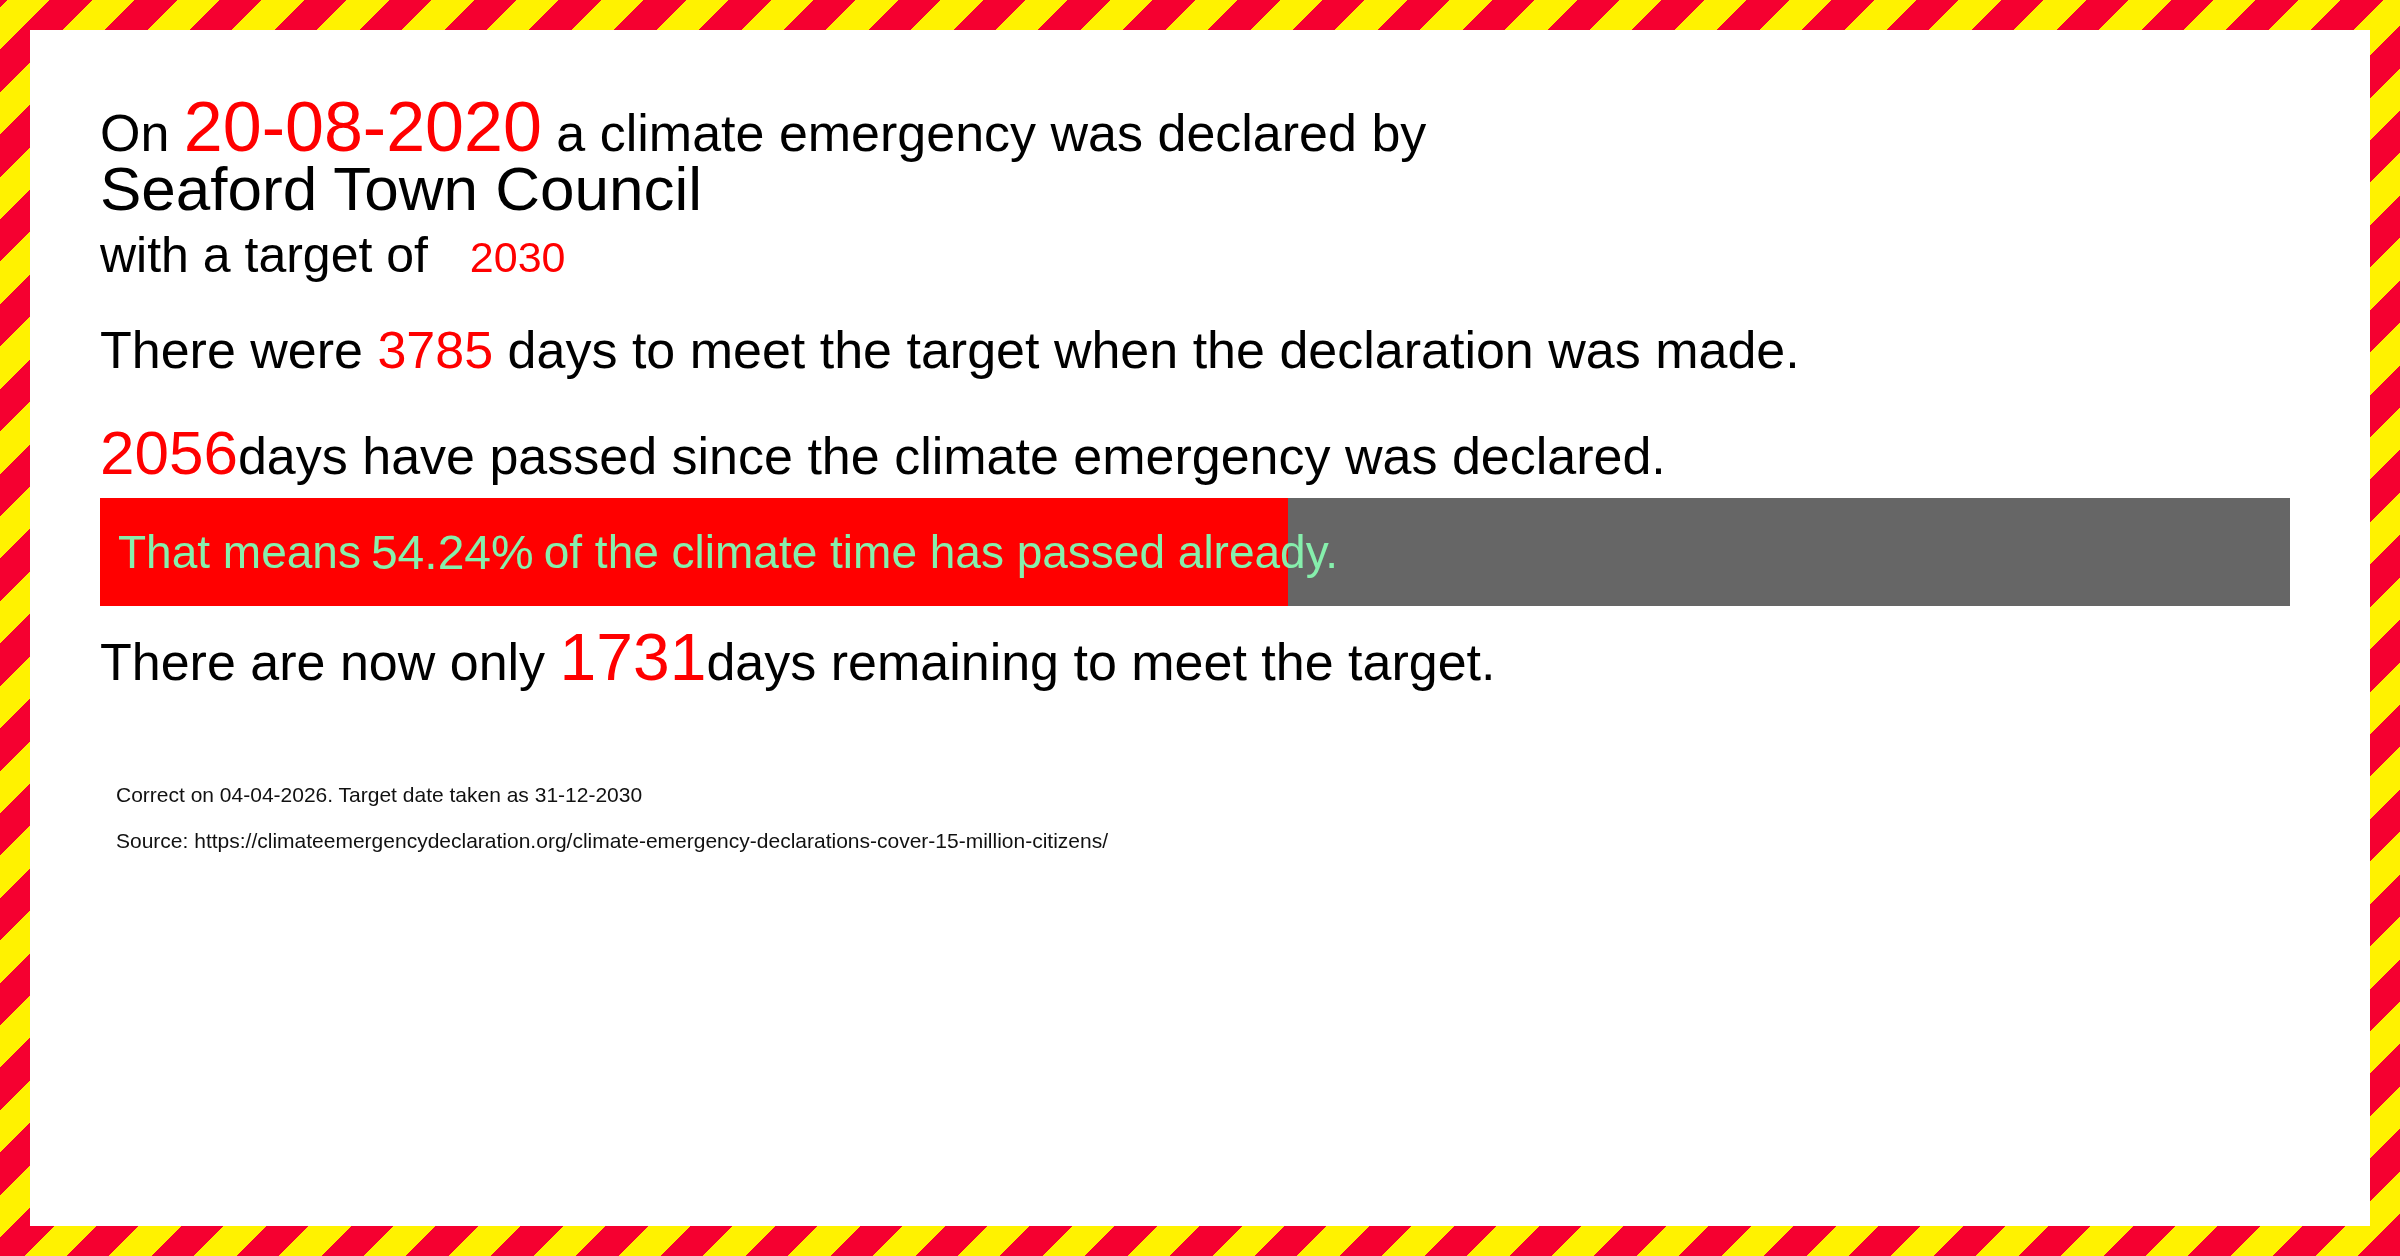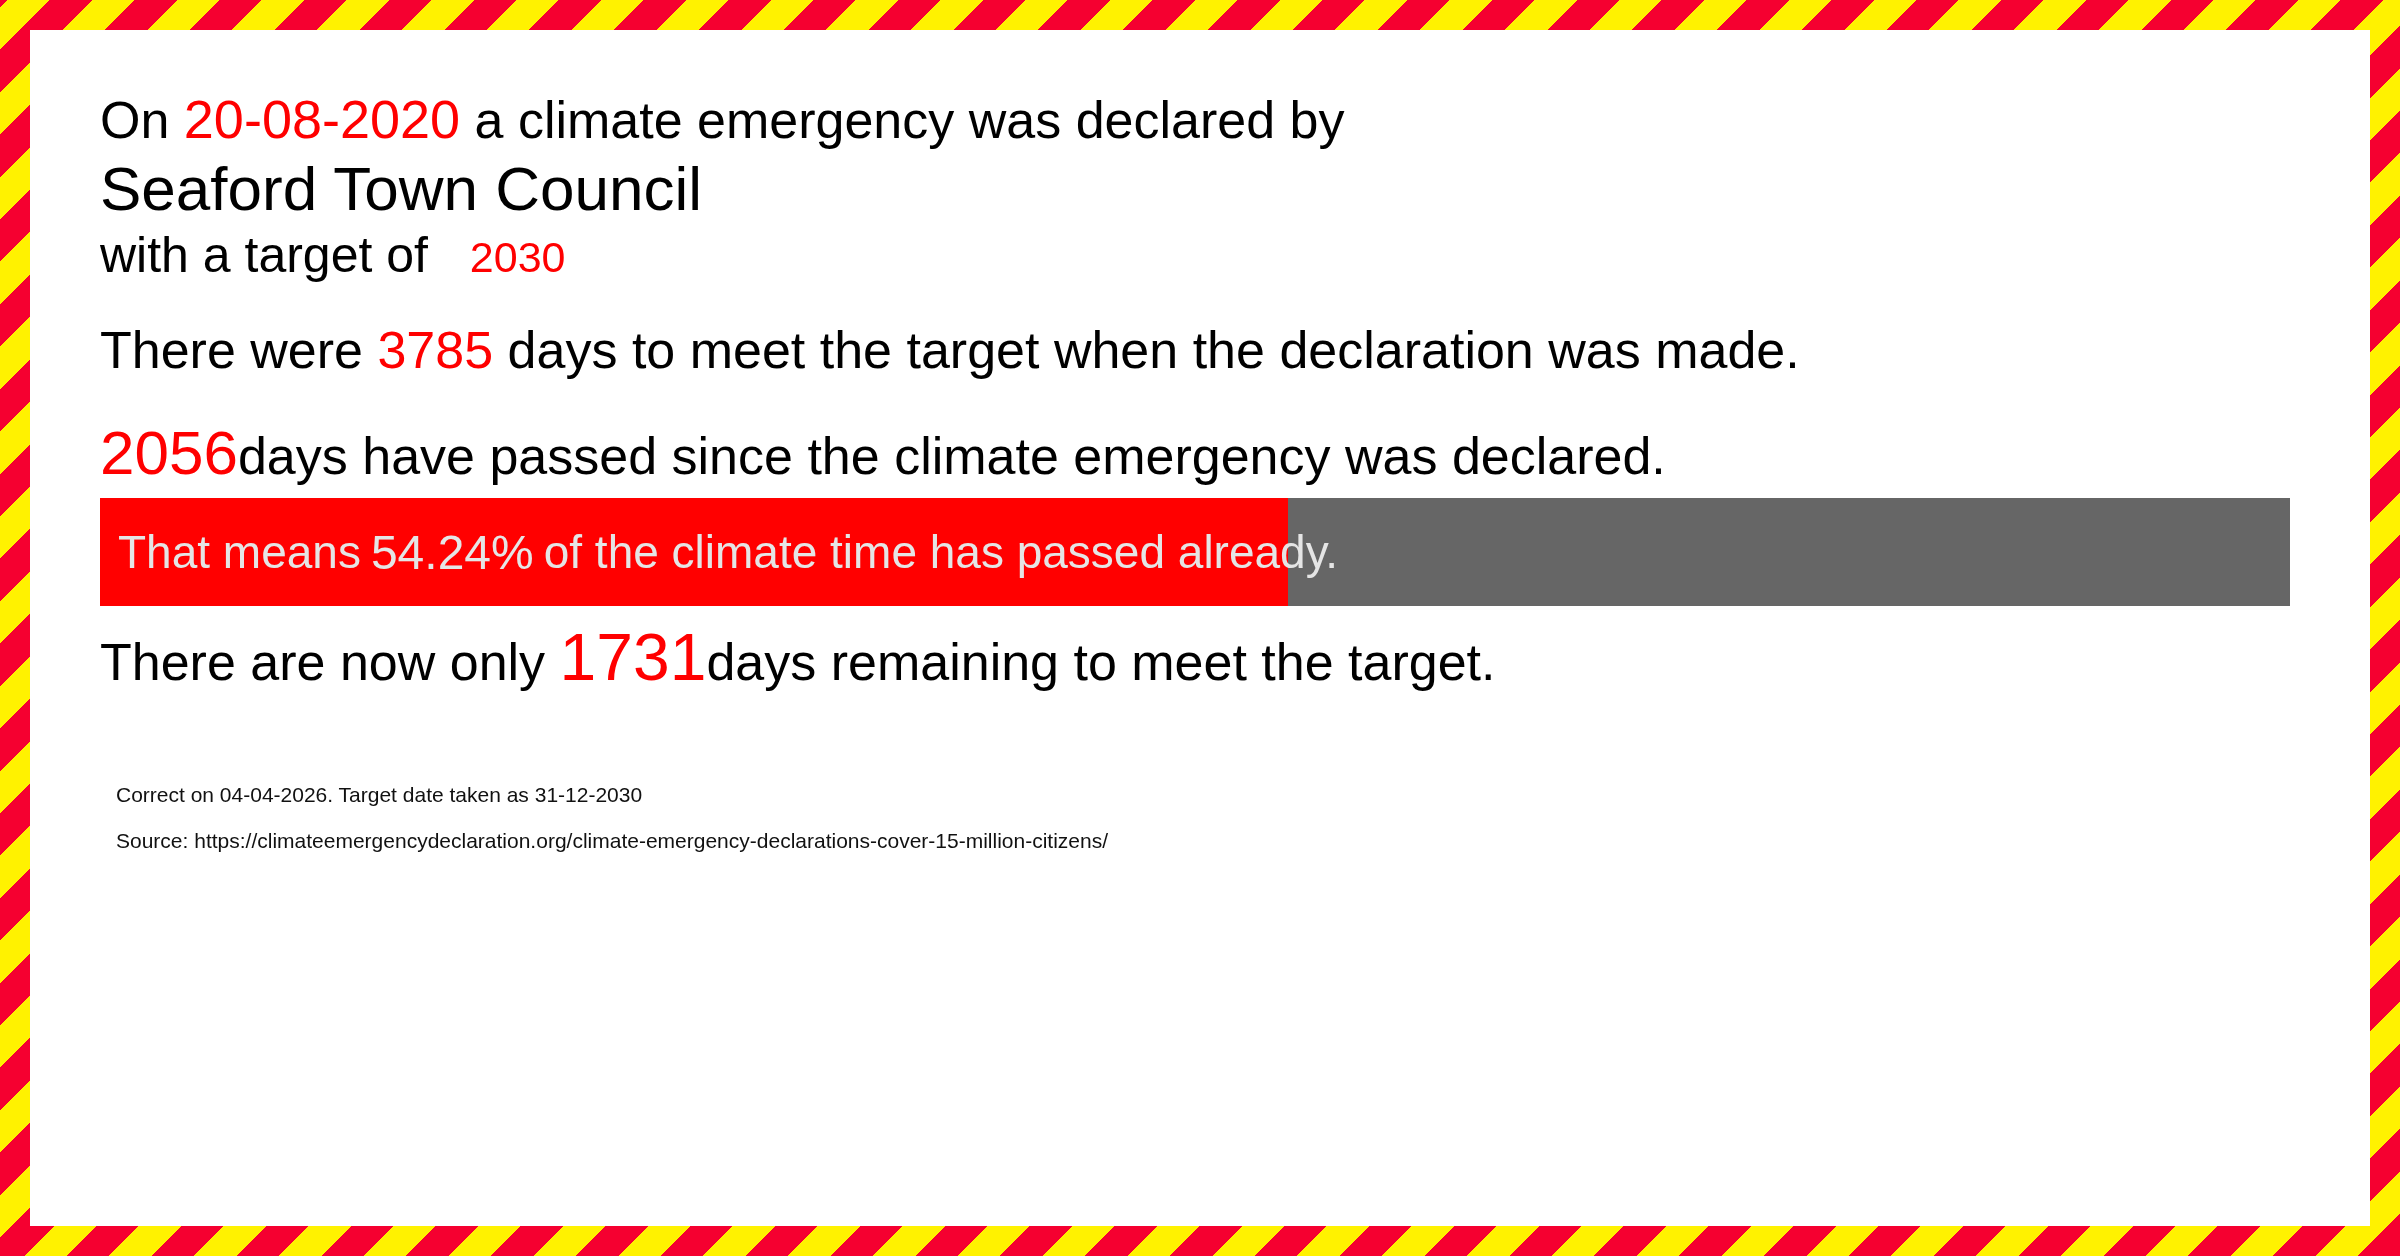--- a/index.html
+++ b/index.html
@@ -57,21 +57,21 @@
   }
 
   .red { color: #FF0000; }
 
   .l-declared {
     position: absolute;
     left: 0;
     top: 62px;
     font-size: 52px;
   }
-  .l-declared .red { font-size: 54px; }
+  .l-declared .red { font-size: 70px; }
 
   .l-council {
     position: absolute;
     left: 0;
     top: 128px;
     font-size: 62px;
   }
 
   .l-target {
     position: absolute;
@@ -113,21 +113,21 @@
     height: 100%;
     background: #FF0000;
   }
   .bar-label {
     position: absolute;
     left: 18px;
     top: 0;
     height: 100%;
     display: flex;
     align-items: center;
-    color: #e5e5e5;
+    color: #86efac;
     font-family: "Liberation Sans", sans-serif;
     font-stretch: condensed;
     font-size: 46px;
     white-space: nowrap;
   }
   .bar-label .pct {
     font-size: 48px;
     padding: 0 10px;
   }
 

